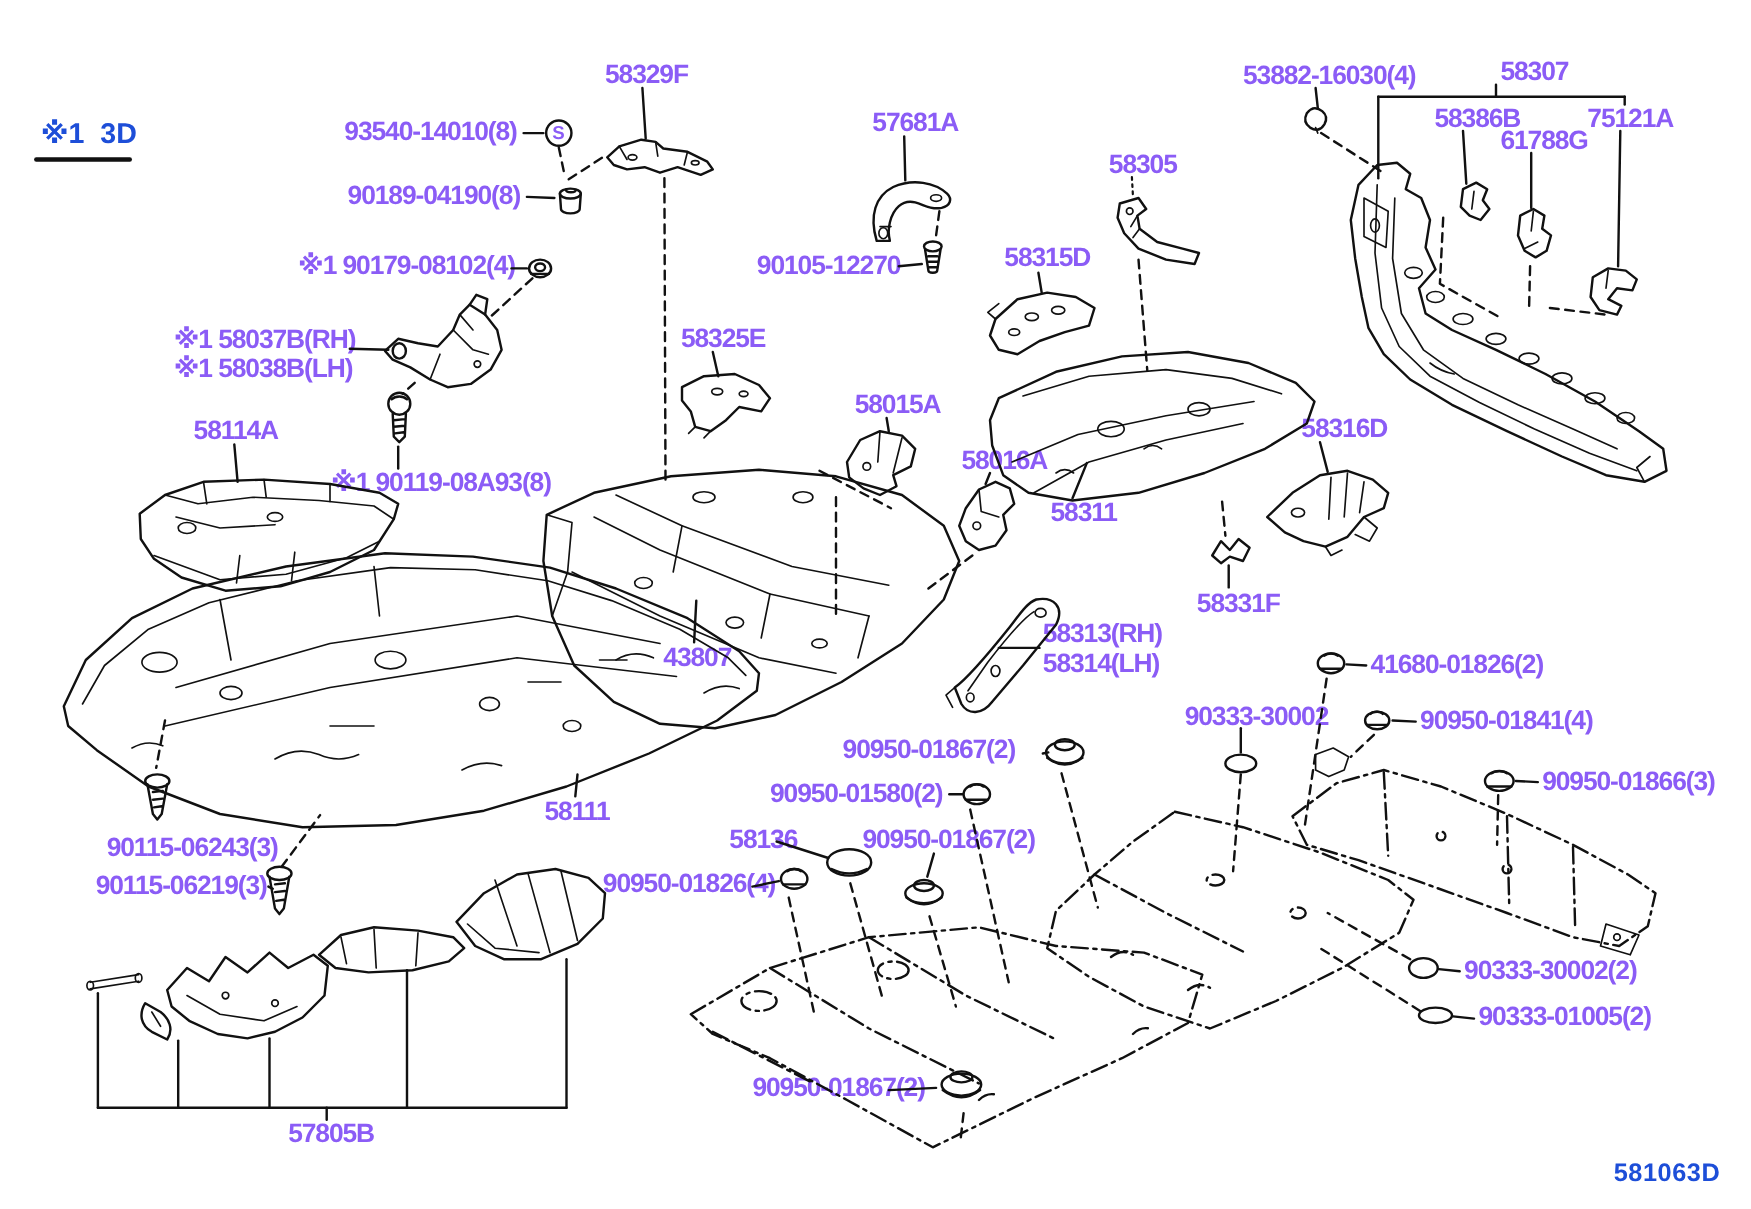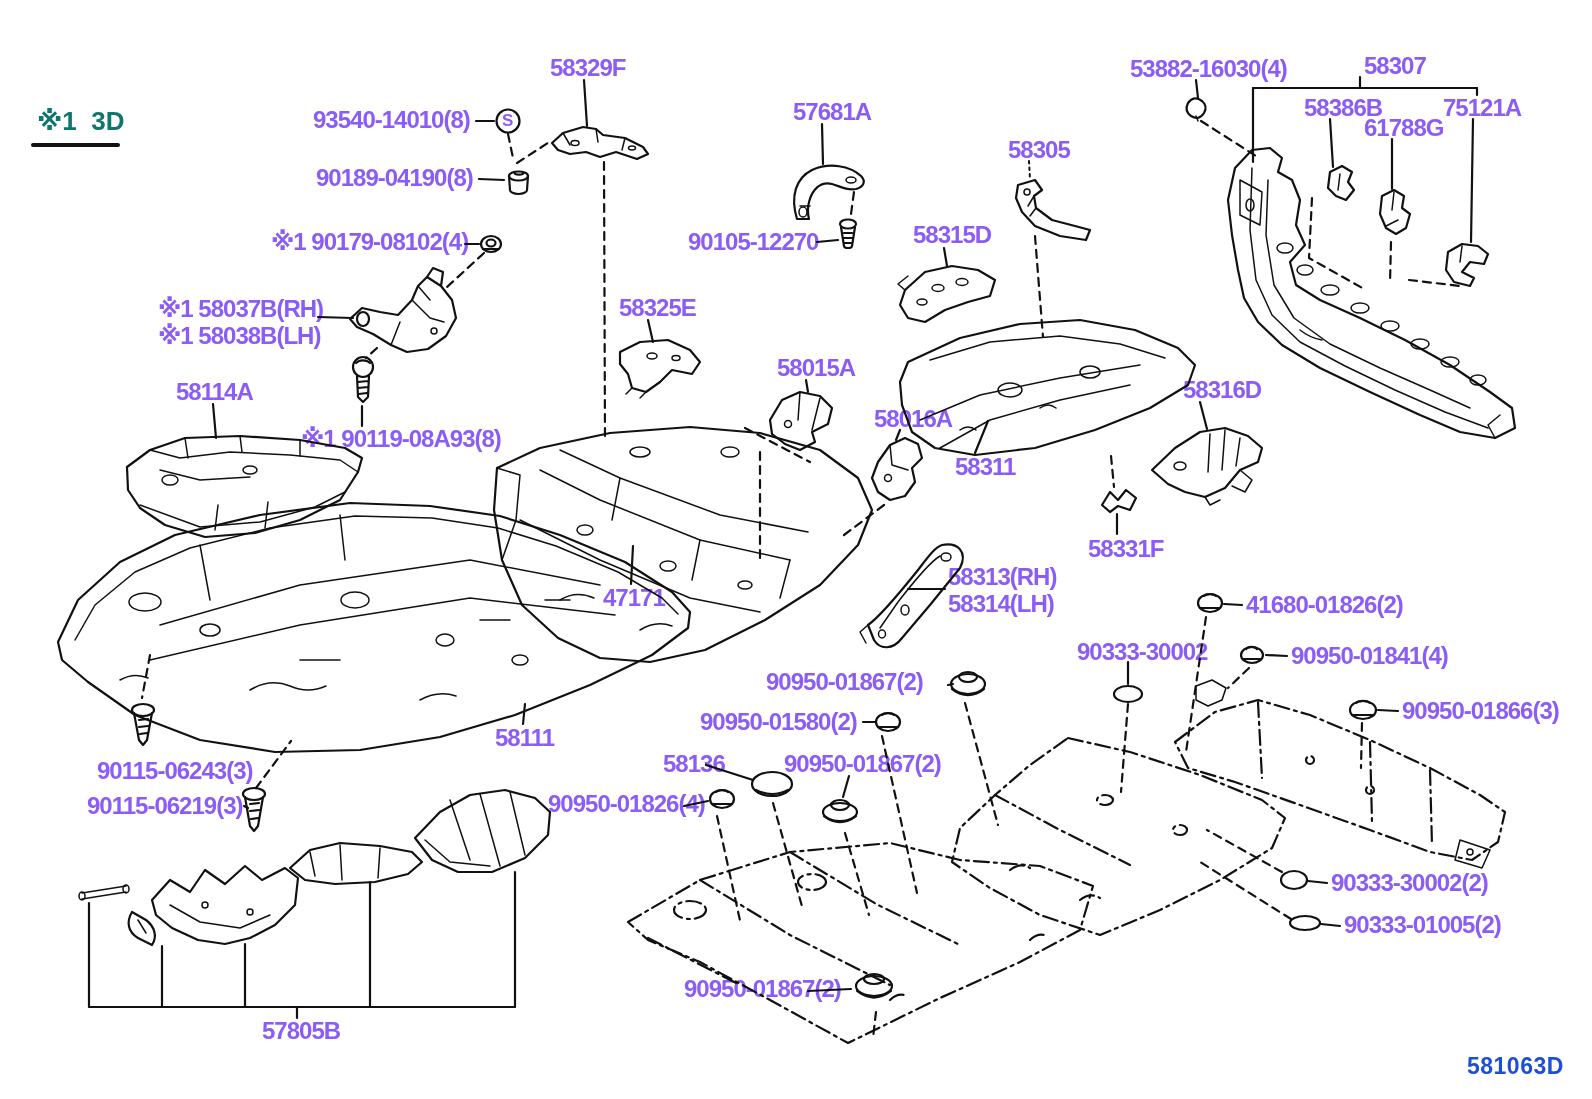--- a/index.html
+++ b/index.html
@@ -8,21 +8,21 @@
   svg{position:absolute;left:0;top:0;}
   svg *{fill:none;stroke:#111;stroke-width:2.2;stroke-linecap:round;stroke-linejoin:round;}
   svg .ld{stroke-width:2;}
   svg .dash{stroke-width:1.9;stroke-dasharray:8 6;}
   svg .dot{stroke-width:2;stroke-dasharray:2.5 4;}
   svg .ph{stroke-width:1.8;stroke-dasharray:15 5 3 5;}
   svg .thin{stroke-width:1.5;}
   svg .thick{stroke-width:4;}
   .lbl{position:absolute;font-weight:bold;font-size:24px;line-height:1.04;color:#8b5cf6;
        letter-spacing:-1px;white-space:pre;}
-  .note{position:absolute;left:37px;top:106px;font-weight:bold;font-size:26px;color:#0f766e;white-space:pre;}
+  .note{position:absolute;left:37px;top:106px;font-weight:bold;font-size:26px;color:#1d4ed8;white-space:pre;}
   .dcode{position:absolute;left:1467px;top:1053px;font-weight:bold;font-size:23px;
          letter-spacing:0.5px;color:#1d4ed8;}
 </style>
 </head>
 <body>
 
 <div class="canvas">
 
   <div class="note">※1  3D</div>
   <div class="dcode">581063D</div>
@@ -44,21 +44,21 @@
       <div class="lbl" style="left: 1008px; top: 138px;">58305</div>
       <div class="lbl" style="left: 913px; top: 223px;">58315D</div>
       <div class="lbl" style="left: 1130px; top: 57px;">53882-16030(4)</div>
       <div class="lbl" style="left: 1364px; top: 54px;">58307</div>
       <div class="lbl" style="left: 1304px; top: 96px;">58386B</div>
       <div class="lbl" style="left: 1364px; top: 116px;">61788G</div>
       <div class="lbl" style="left: 1443px; top: 96px;">75121A</div>
       <div class="lbl" style="left: 955px; top: 455px; text-align: center;">58311</div>
       <div class="lbl" style="left: 1183px; top: 378px;">58316D</div>
       <div class="lbl" style="left: 1088px; top: 537px;">58331F</div>
-      <div class="lbl" style="left: 603px; top: 586px;">47171</div>
+      <div class="lbl" style="left: 603px; top: 586px;">43807</div>
       <div class="lbl" style="left: 948px; top: 565px;">58313(RH)</div>
       <div class="lbl" style="left: 948px; top: 592px;">58314(LH)</div>
       <div class="lbl" style="left: 495px; top: 726px;">58111</div>
       <div class="lbl" style="left: 97px; top: 759px;">90115-06243(3)</div>
       <div class="lbl" style="left: 87px; top: 794px;">90115-06219(3)</div>
       <div class="lbl" style="left: 262px; top: 1019px;">57805B</div>
       <div class="lbl" style="left: 548px; top: 792px;">90950-01826(4)</div>
       <div class="lbl" style="left: 663px; top: 752px;">58136</div>
       <div class="lbl" style="left: 784px; top: 752px;">90950-01867(2)</div>
       <div class="lbl" style="left: 700px; top: 710px;">90950-01580(2)</div>

